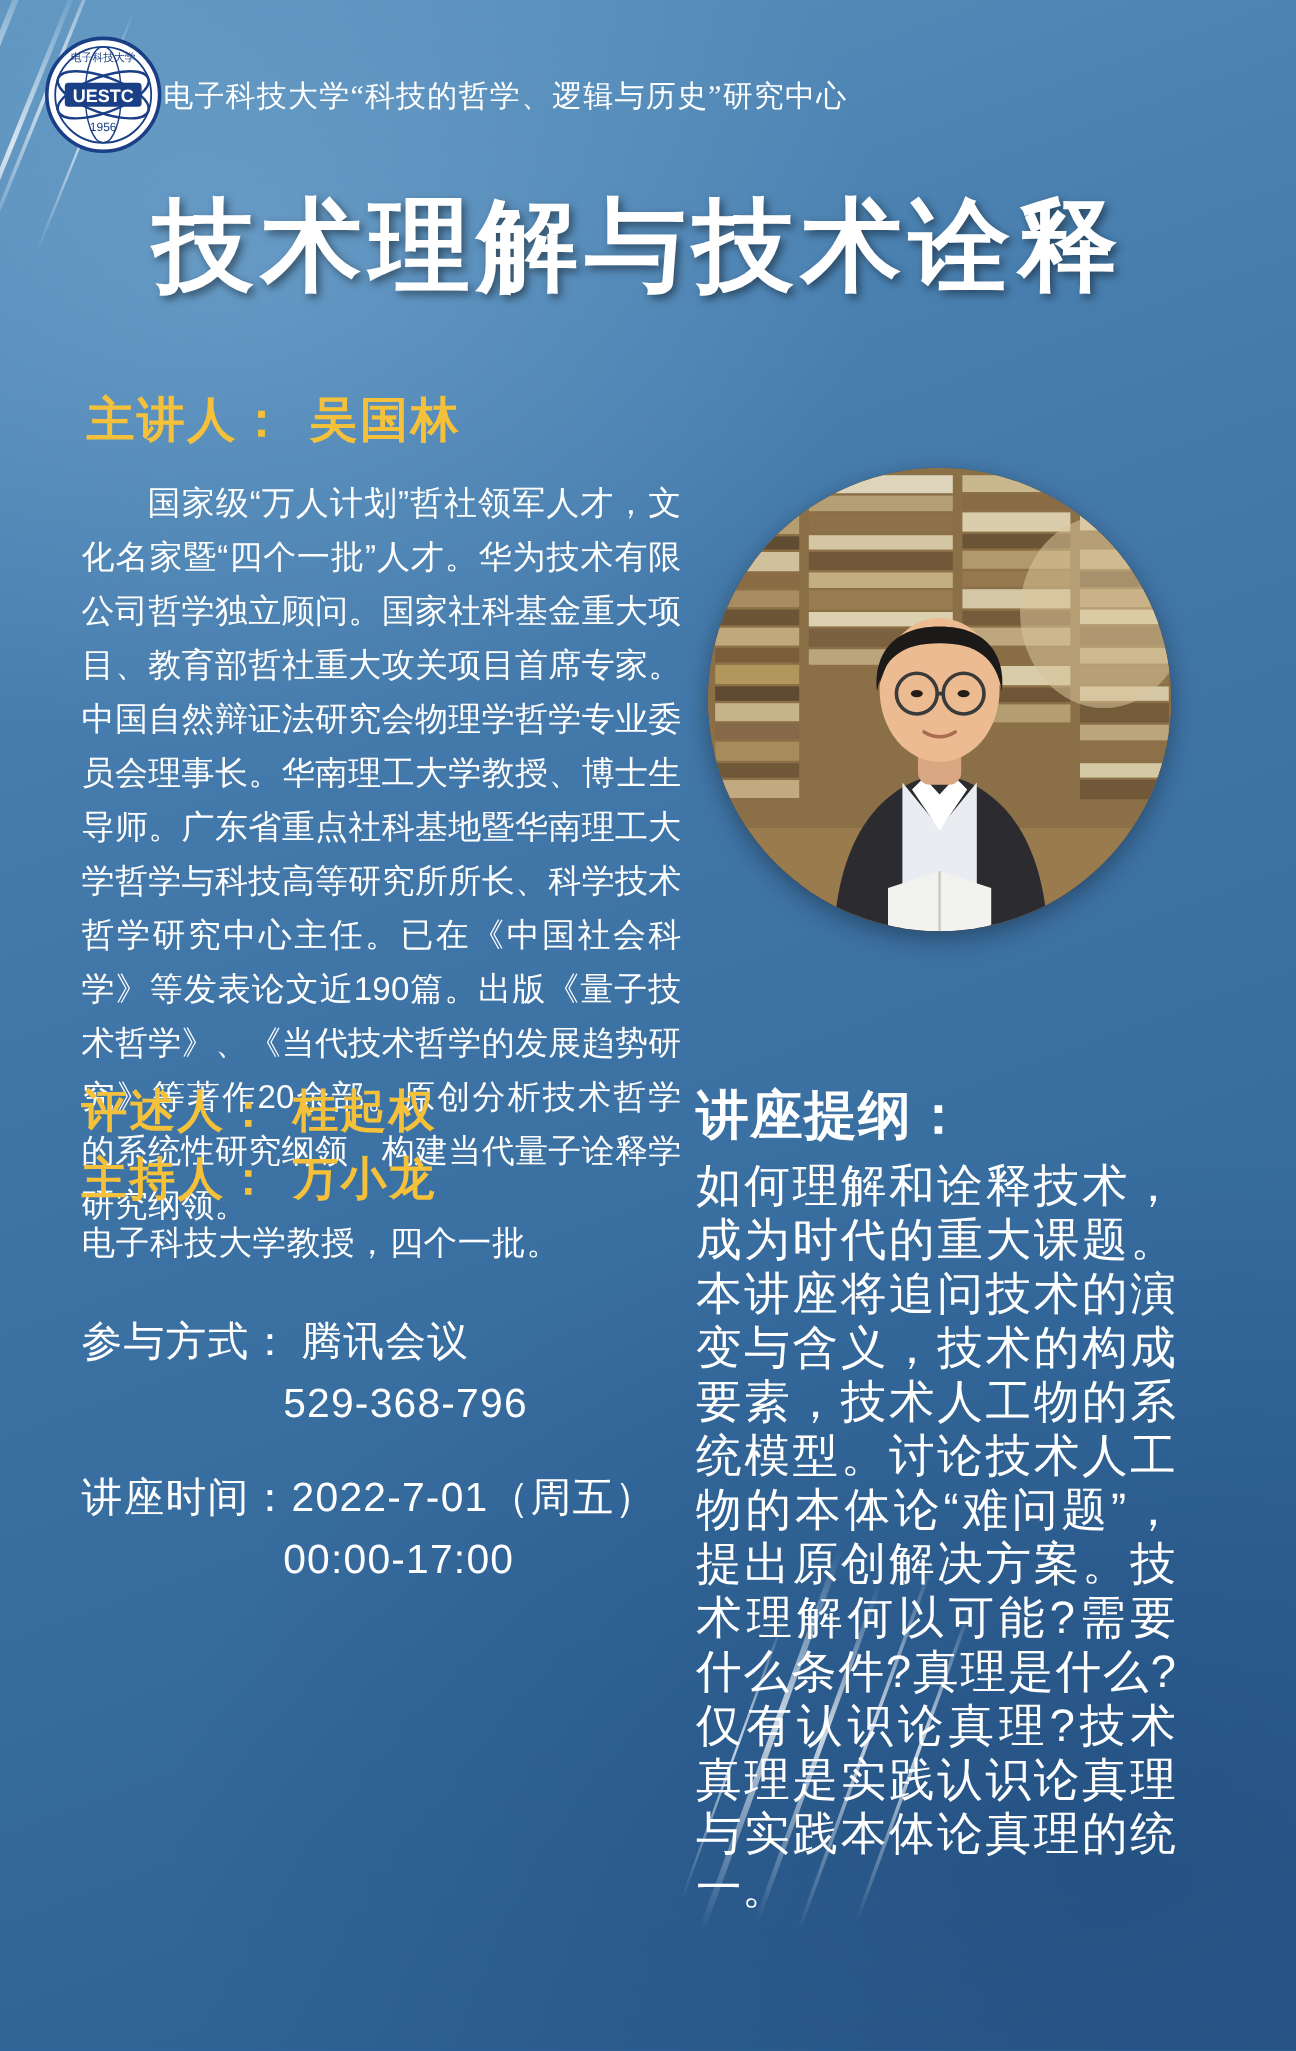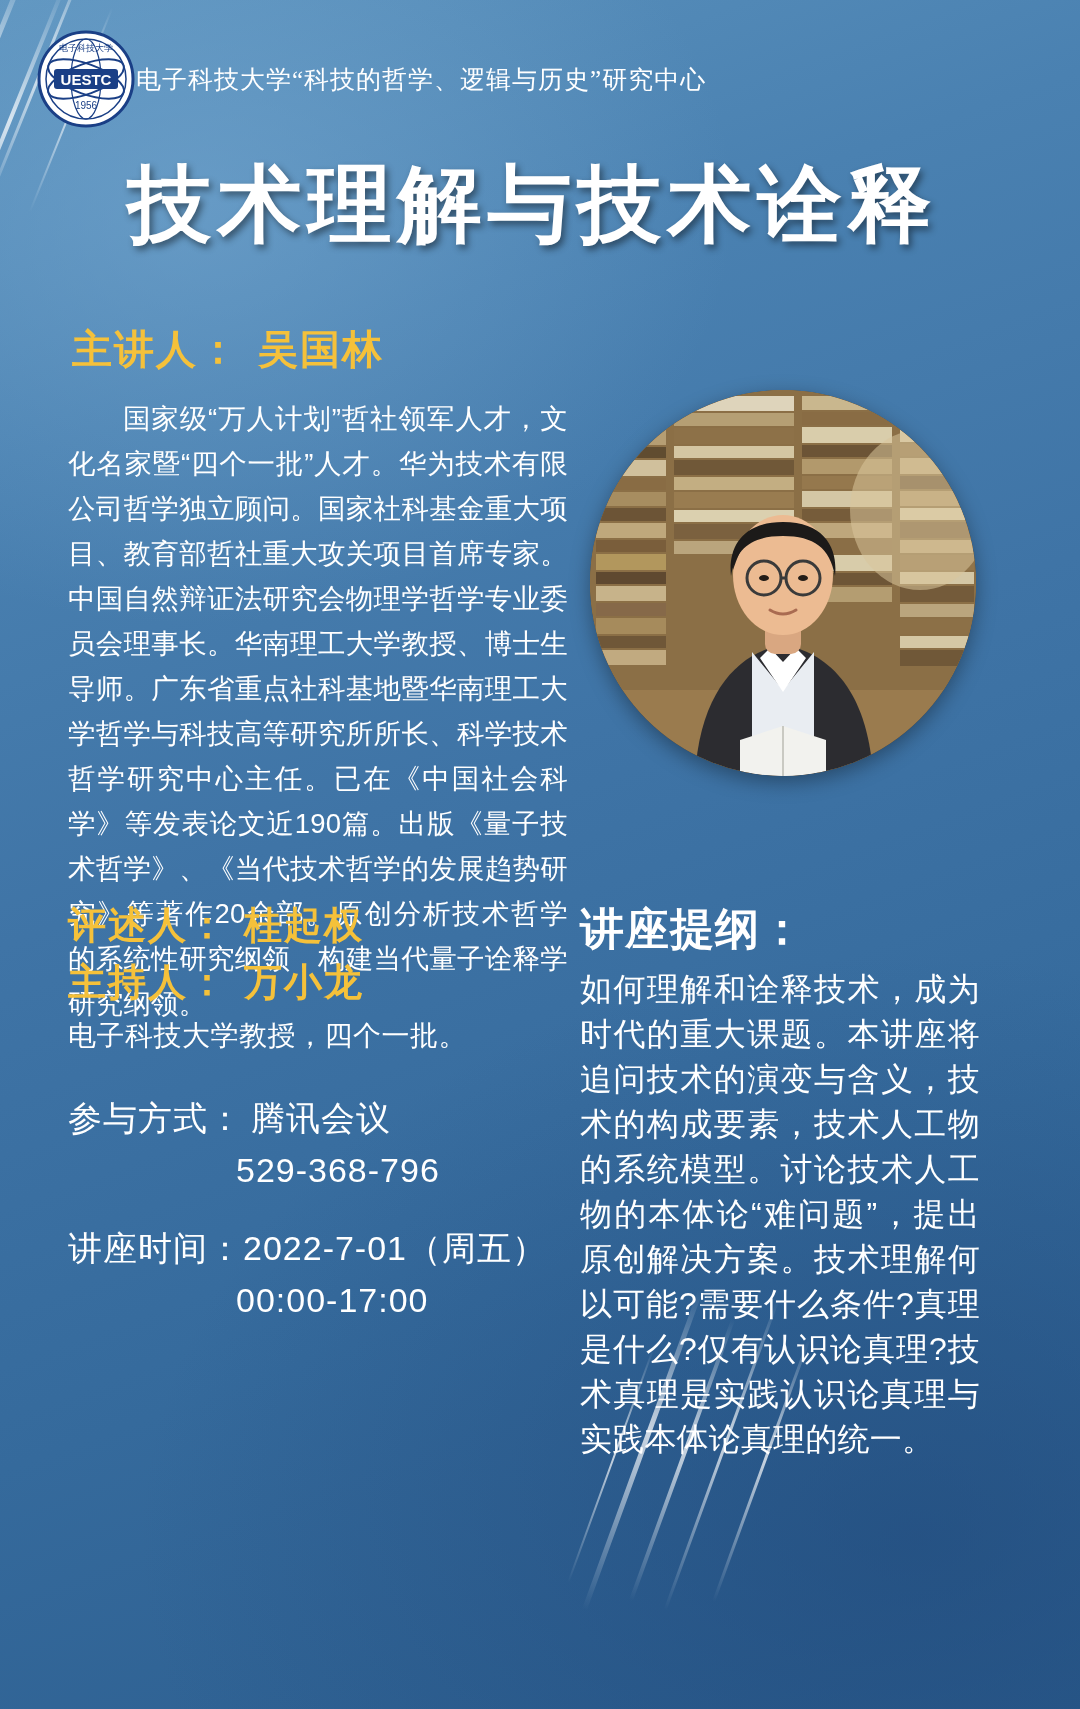--- a/index.html
+++ b/index.html
@@ -183,21 +183,21 @@
     width: 400px;
     color: #ffffff;
   }
   .outline-title {
     font-size: 44px;
     font-weight: bold;
     letter-spacing: 1px;
     margin-bottom: 8px;
   }
   .outline-body {
-    font-size: 32px;
+    font-size: 38px;
     line-height: 45px;
     text-align: justify;
     letter-spacing: 0.2px;
   }
 </style>
 </head>
 <body>
 
 <div class="poster">
 

